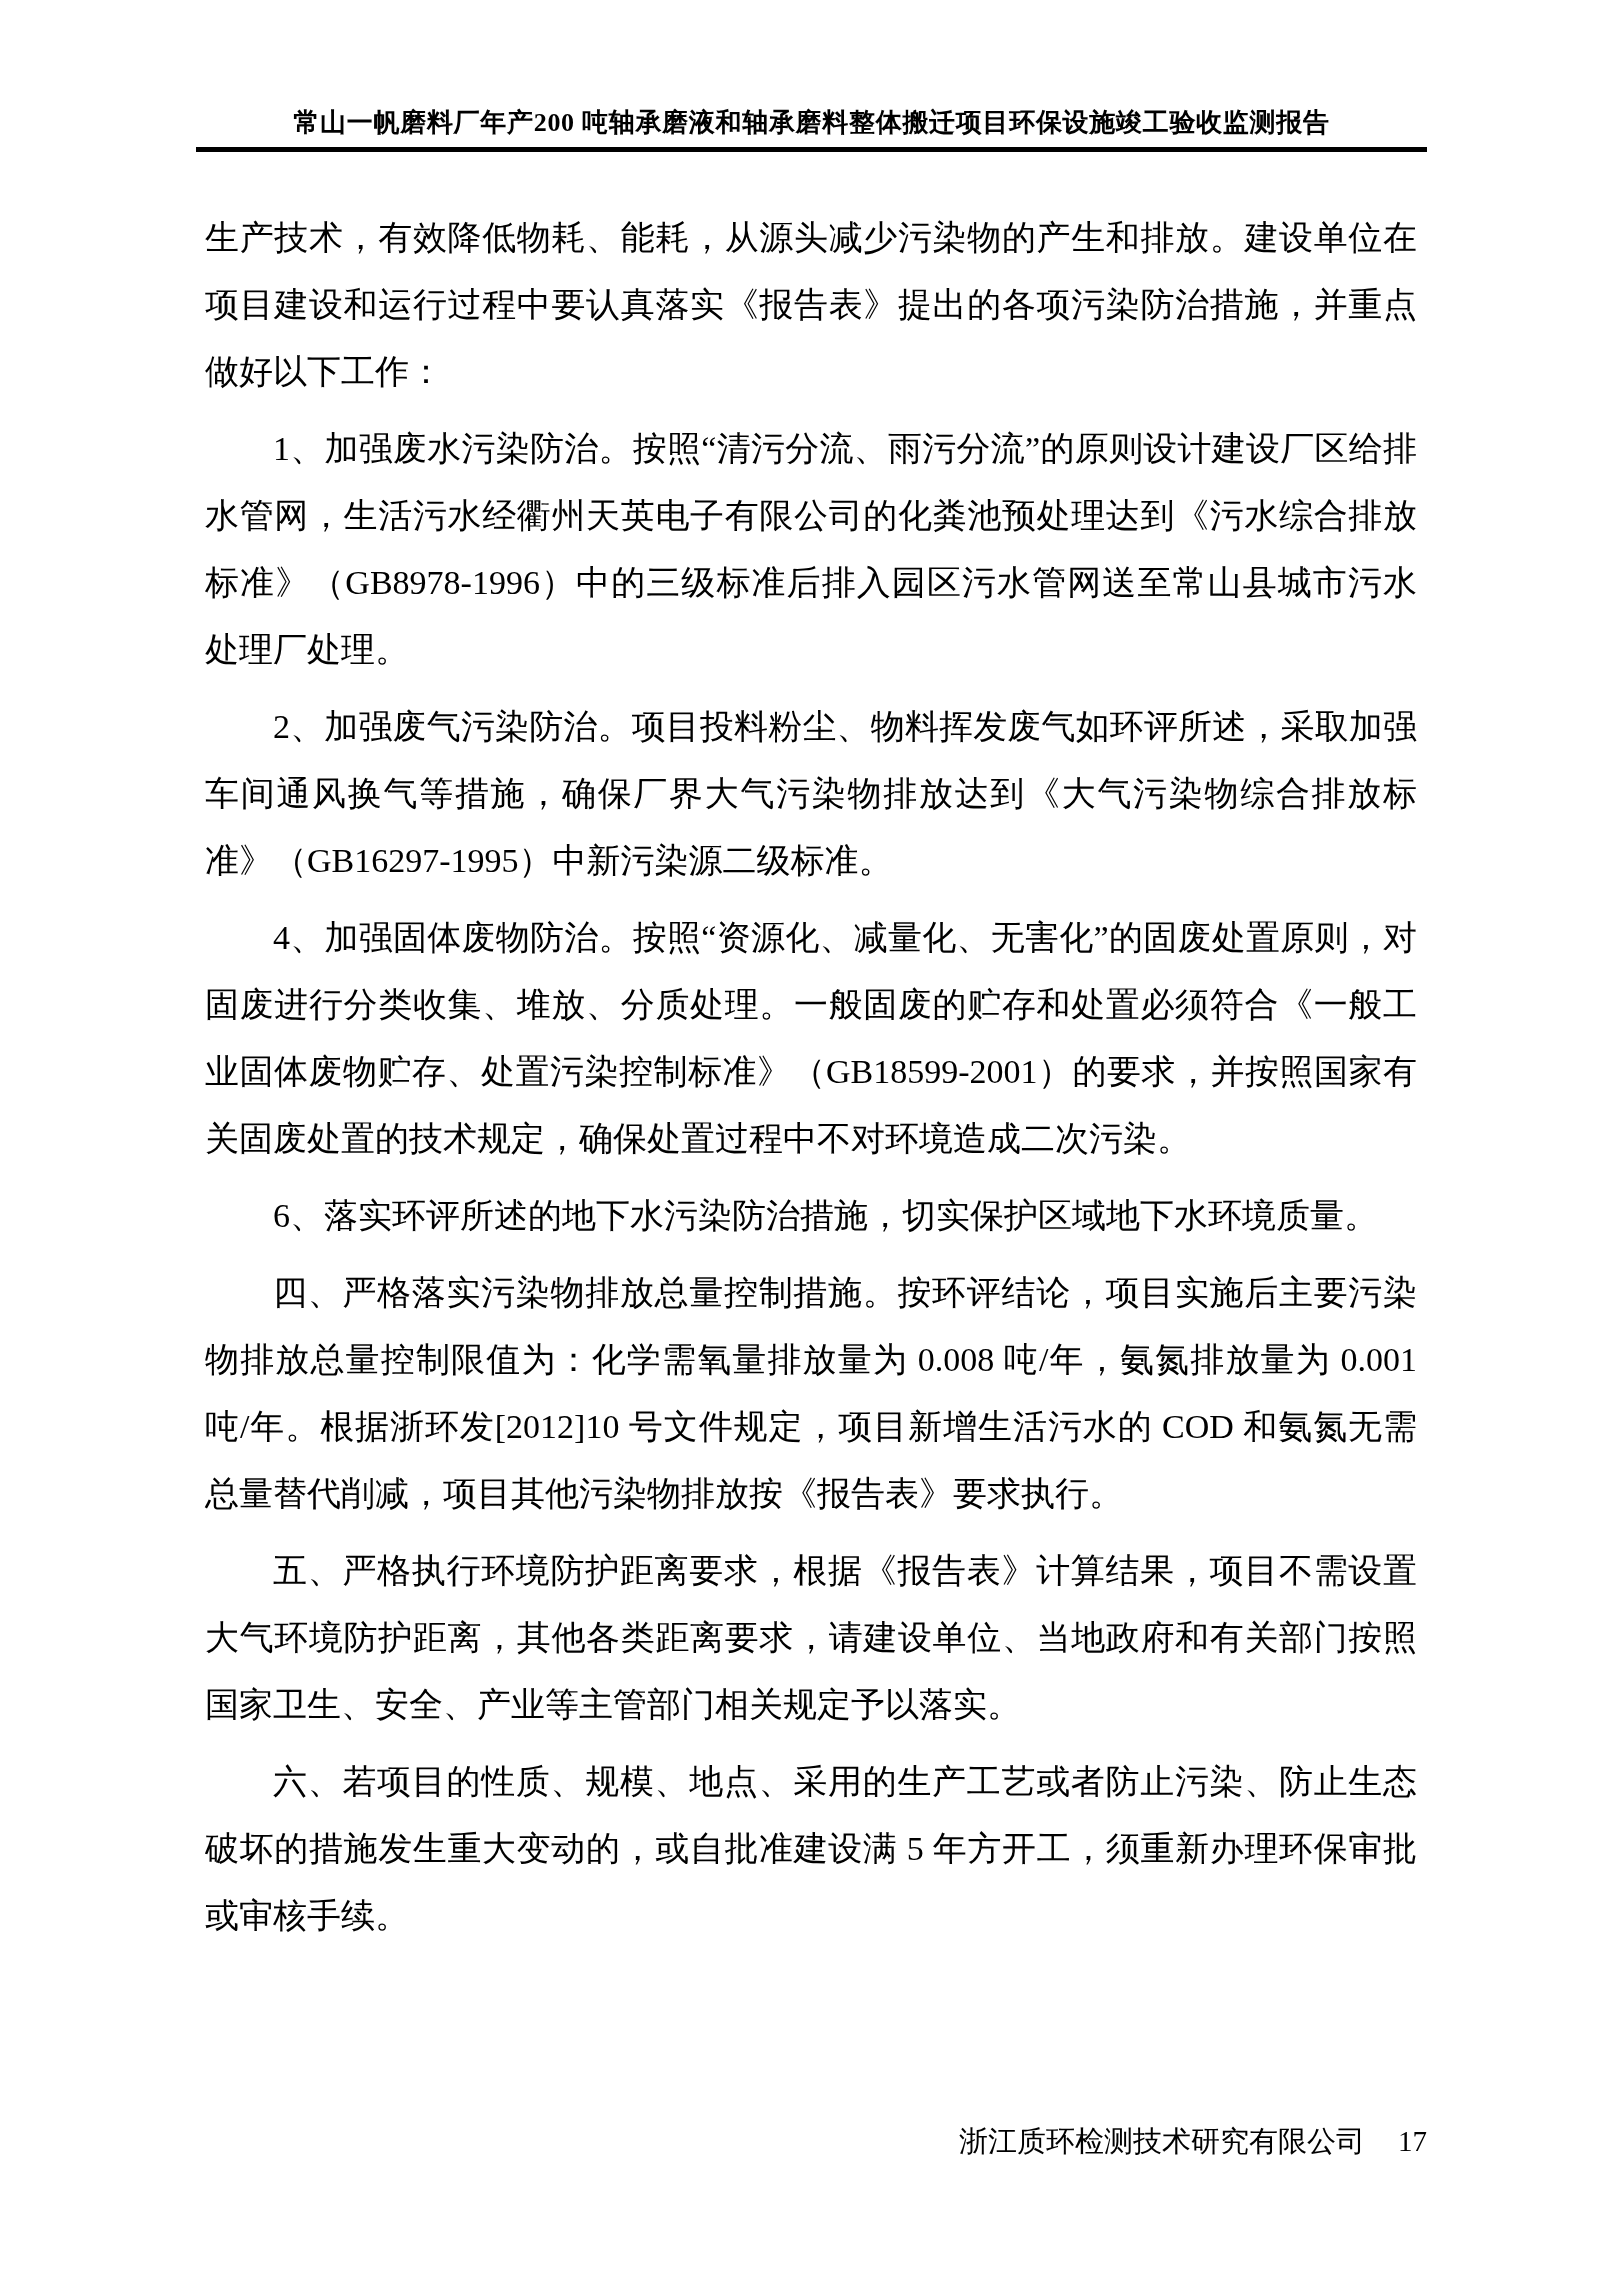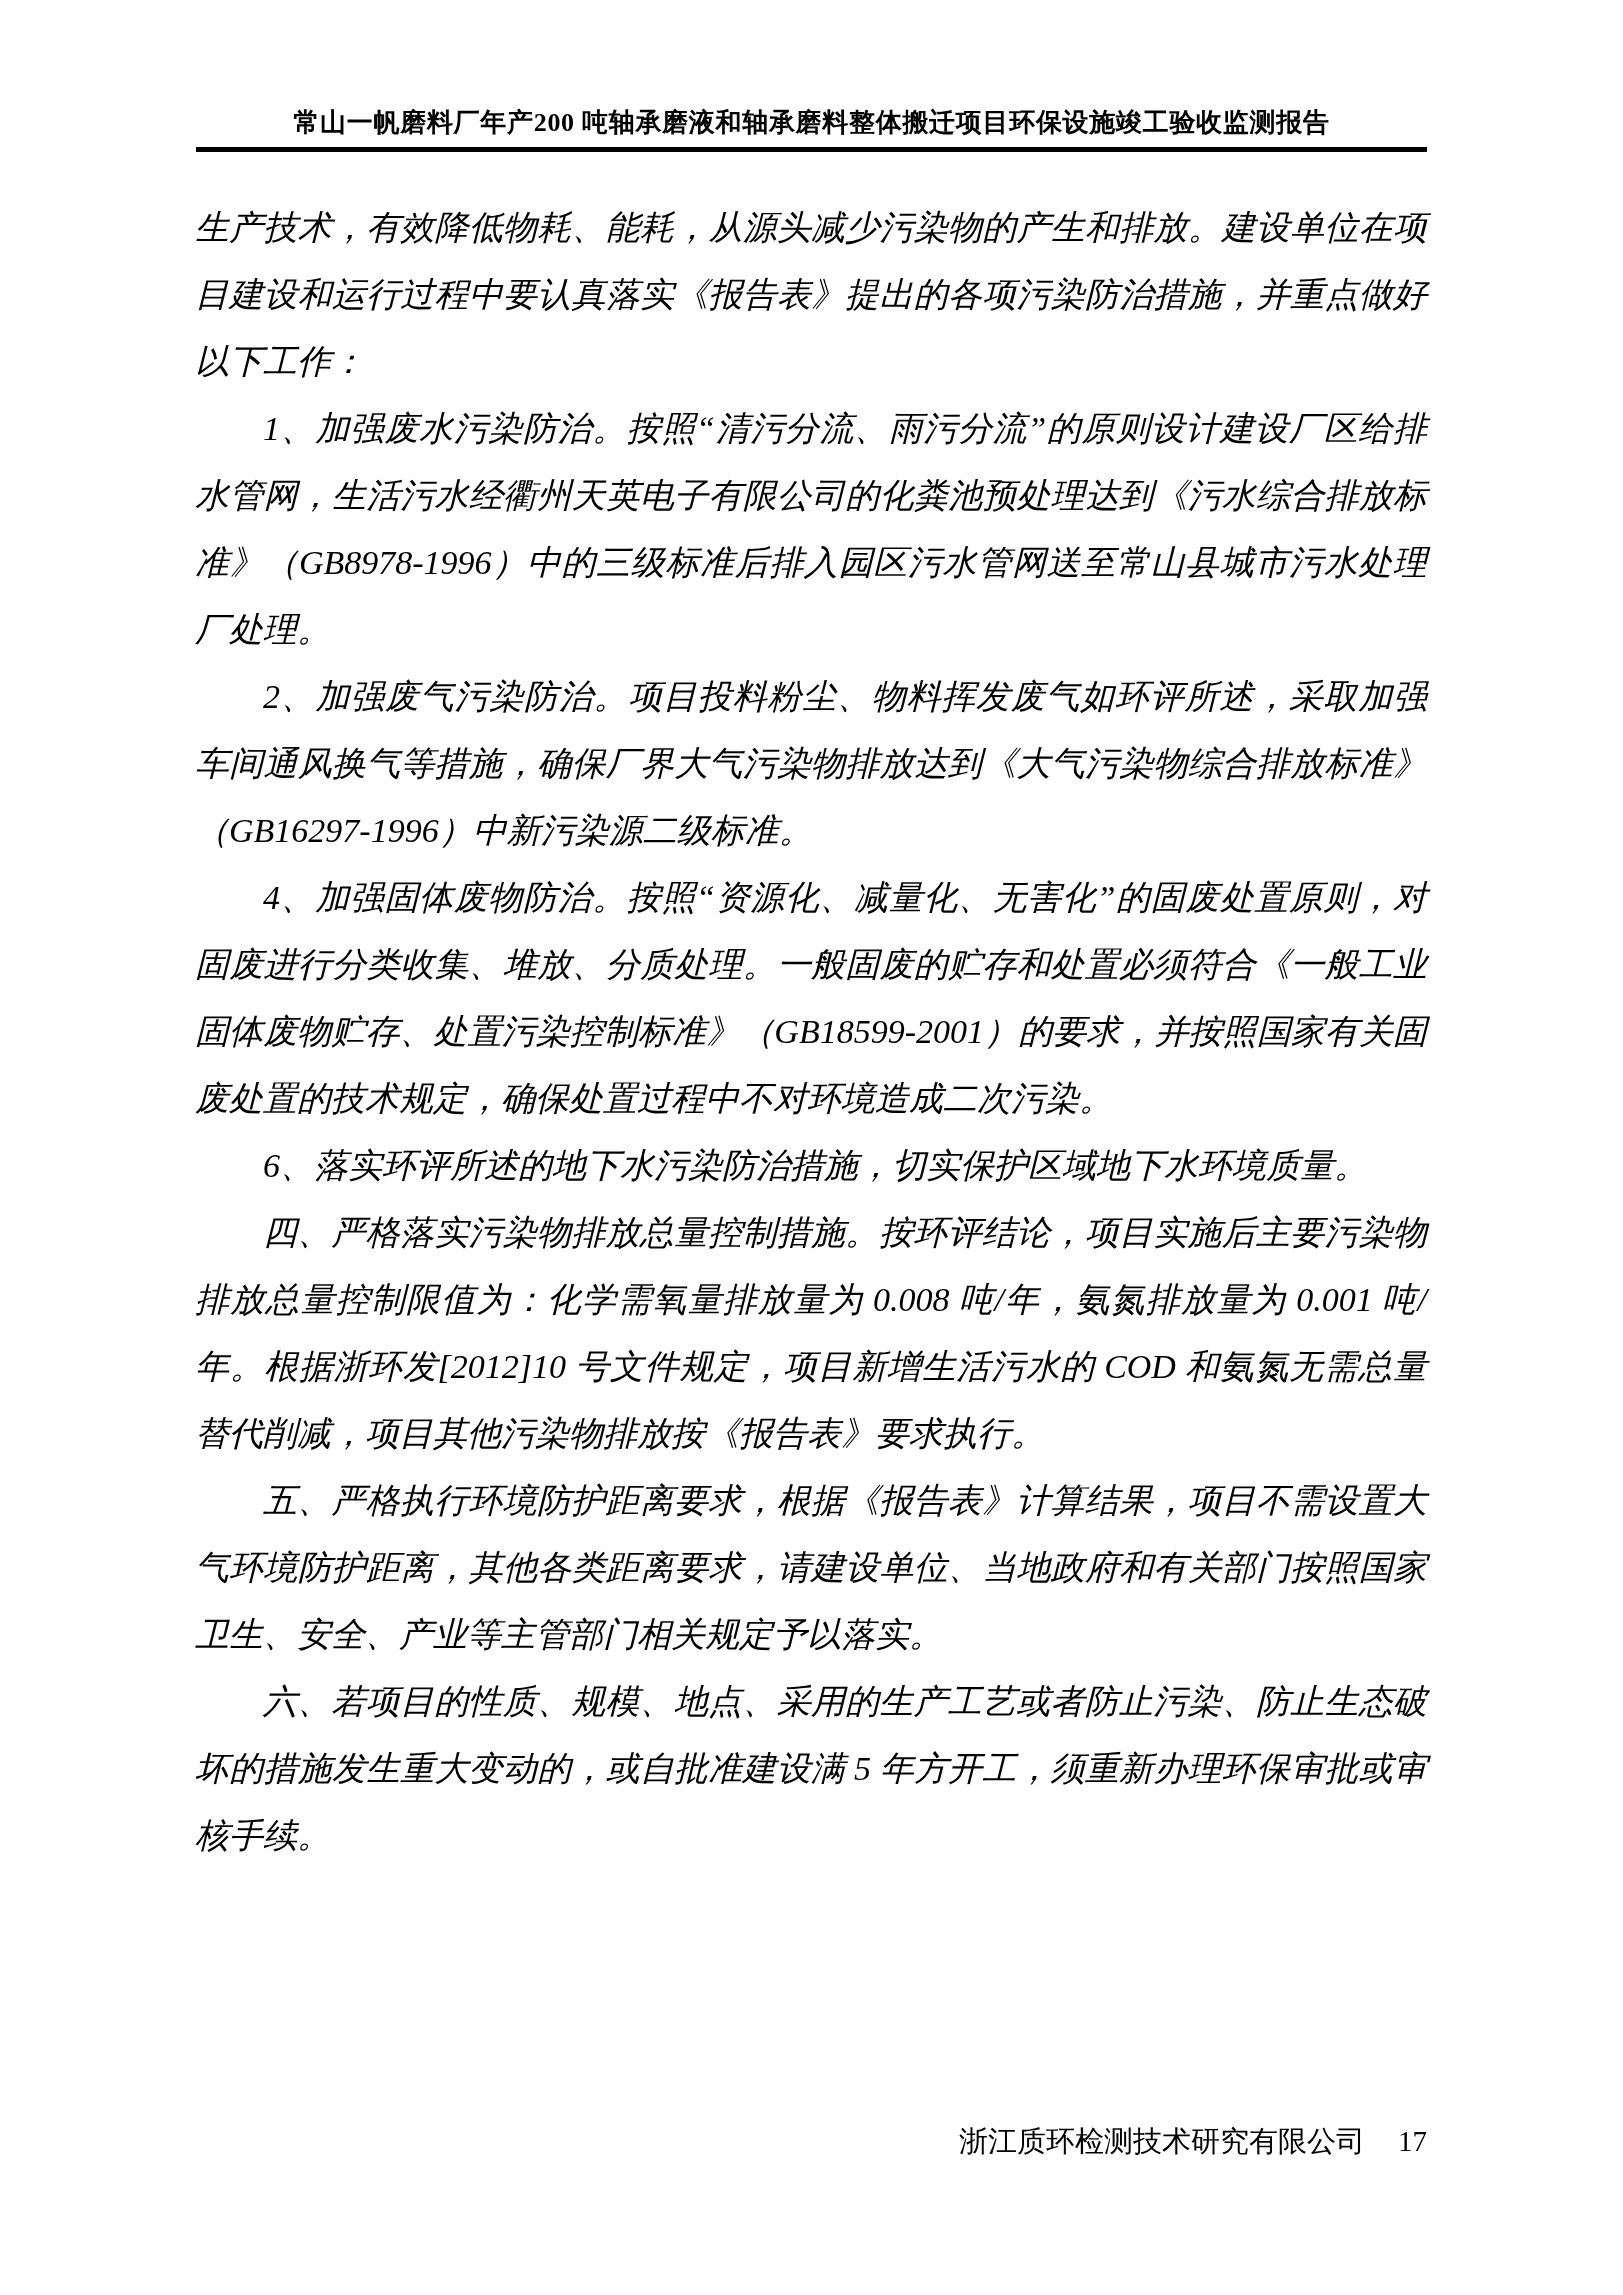--- a/index.html
+++ b/index.html
@@ -40,23 +40,22 @@
     top: 194px;
     left: 195px;
     width: 1232px;
     font-size: 34px;
     line-height: 67px;
     text-align: justify;
     text-justify: inter-ideograph;
     word-break: break-all;
   }
   .content p {
-    margin: 0;
+    margin: 10px;
     padding: 0;
-    font-style: italic;
   }
   .content p.indent {
     text-indent: 68px;
   }
   .footer {
     position: absolute;
     top: 2123px;
     left: 196px;
     width: 1231px;
     height: 42px;
@@ -82,21 +81,21 @@
 <div class="page">
 
   <header class="header">
     <div class="header-title">常山一帆磨料厂年产200 吨轴承磨液和轴承磨料整体搬迁项目环保设施竣工验收监测报告</div>
     <div class="header-rule"></div>
   </header>
 
   <main class="content">
     <p class="para">生产技术，有效降低物耗、能耗，从源头减少污染物的产生和排放。建设单位在项目建设和运行过程中要认真落实《报告表》提出的各项污染防治措施，并重点做好以下工作：</p>
     <p class="para indent">1、加强废水污染防治。按照“清污分流、雨污分流”的原则设计建设厂区给排水管网，生活污水经衢州天英电子有限公司的化粪池预处理达到《污水综合排放标准》（GB8978-1996）中的三级标准后排入园区污水管网送至常山县城市污水处理厂处理。</p>
-    <p class="para indent">2、加强废气污染防治。项目投料粉尘、物料挥发废气如环评所述，采取加强车间通风换气等措施，确保厂界大气污染物排放达到《大气污染物综合排放标准》（GB16297-1996）中新污染源二级标准。</p>
+    <p class="para indent">2、加强废气污染防治。项目投料粉尘、物料挥发废气如环评所述，采取加强车间通风换气等措施，确保厂界大气污染物排放达到《大气污染物综合排放标准》（GB16297-1995）中新污染源二级标准。</p>
     <p class="para indent">4、加强固体废物防治。按照“资源化、减量化、无害化”的固废处置原则，对固废进行分类收集、堆放、分质处理。一般固废的贮存和处置必须符合《一般工业固体废物贮存、处置污染控制标准》（GB18599-2001）的要求，并按照国家有关固废处置的技术规定，确保处置过程中不对环境造成二次污染。</p>
     <p class="para indent">6、落实环评所述的地下水污染防治措施，切实保护区域地下水环境质量。</p>
     <p class="para indent">四、严格落实污染物排放总量控制措施。按环评结论，项目实施后主要污染物排放总量控制限值为：化学需氧量排放量为 0.008 吨/年，氨氮排放量为 0.001 吨/年。根据浙环发[2012]10 号文件规定，项目新增生活污水的 COD 和氨氮无需总量替代削减，项目其他污染物排放按《报告表》要求执行。</p>
     <p class="para indent">五、严格执行环境防护距离要求，根据《报告表》计算结果，项目不需设置大气环境防护距离，其他各类距离要求，请建设单位、当地政府和有关部门按照国家卫生、安全、产业等主管部门相关规定予以落实。</p>
     <p class="para indent">六、若项目的性质、规模、地点、采用的生产工艺或者防止污染、防止生态破坏的措施发生重大变动的，或自批准建设满 5 年方开工，须重新办理环保审批或审核手续。</p>
   </main>
 
   <footer class="footer">
     <div class="page-number">17</div>
     <div class="company">浙江质环检测技术研究有限公司</div>

